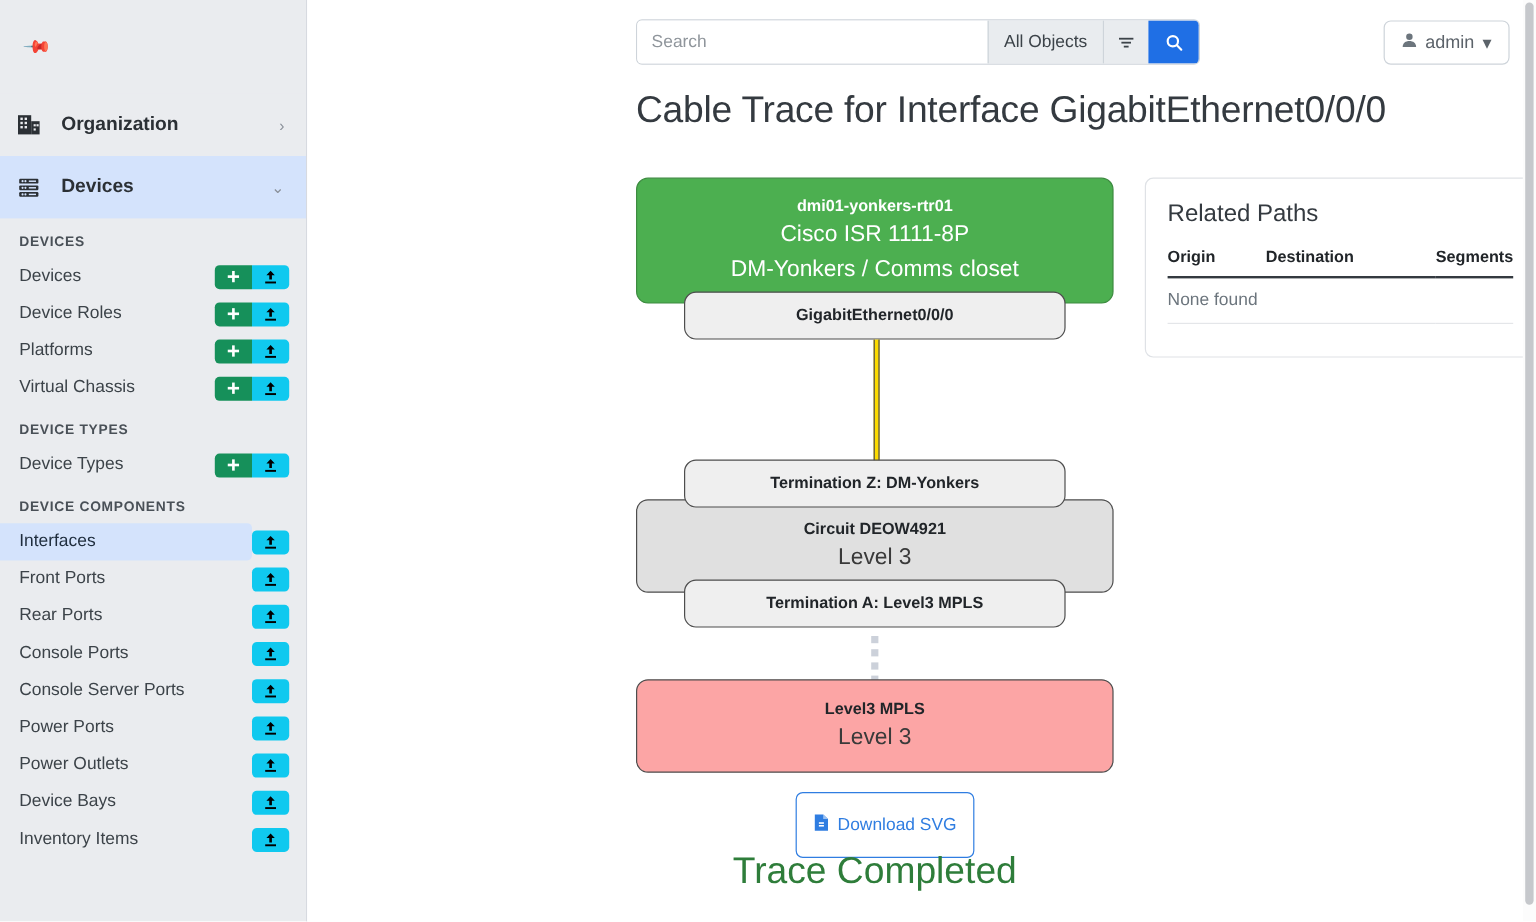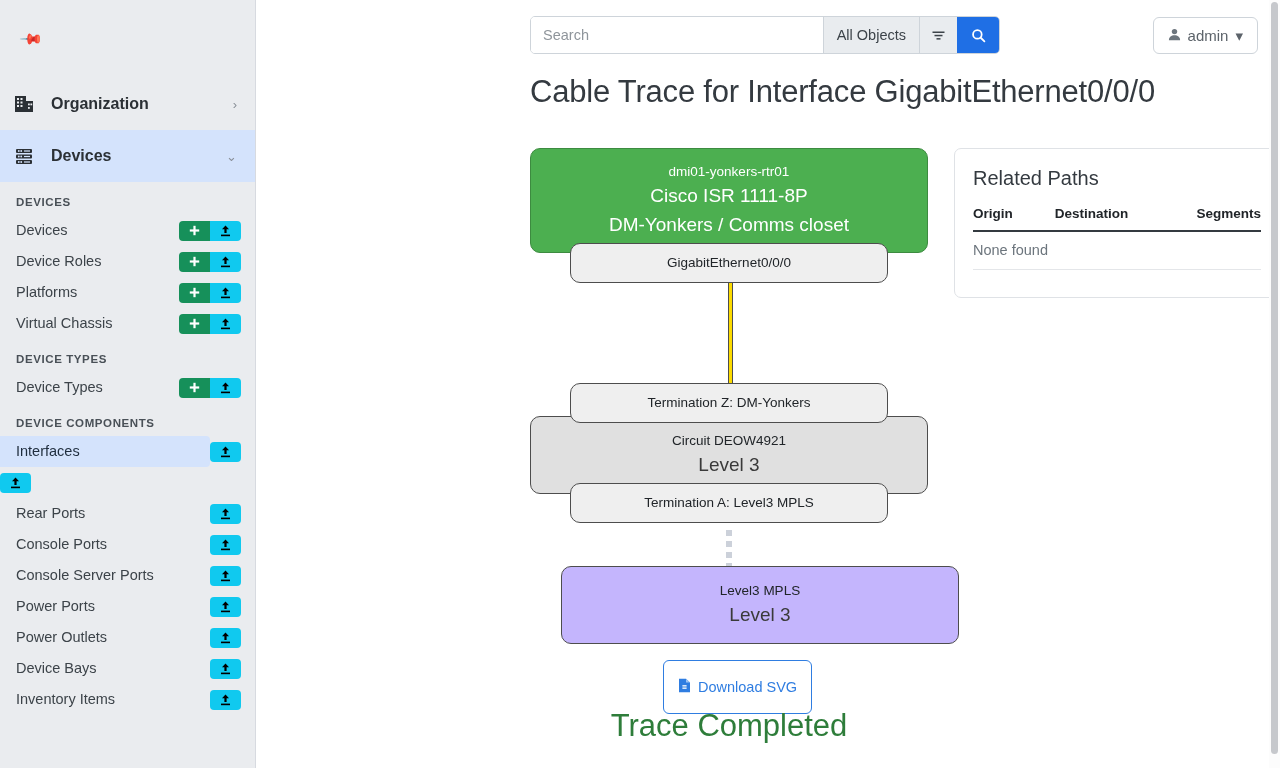--- a/index.html
+++ b/index.html
@@ -146,23 +146,23 @@
     display: flex; flex-direction: column;
     align-items: center; justify-content: center;
     text-align: center;
   }
   .node-device {
     background: #4caf50; border-color: #3d8b40;
     color: #fff;
   }
   .node-term { background: #efefef; }
   .node-circuit { background: #e0e0e0; }
-  .node-provider { background: #c4b5fd; margin-left: 31px; }
-
-  .n-title { font-size: 13.5px; font-weight: normal; line-height: 1.5; }
+  .node-provider { background: #fca5a5; }
+
+  .n-title { font-size: 13.5px; font-weight: bold; line-height: 1.5; }
   .n-sub { font-size: 19px; line-height: 1.5; color: #3a3a3a; }
   .node-device .n-sub { color: #ffffff; }
 
   .cable-line {
     position: absolute;
     width: 5px;
     background: #fcdb00;
     border-left: 1px solid #4d4d4d;
     border-right: 1px solid #4d4d4d;
   }
@@ -373,20 +373,21 @@
         <span class="mini-btn mini-imp solo">
           <svg width="11" height="12" viewBox="0 0 11 12" fill="#000">
               <path d="M5.5 0.6 L9 4.3 H6.6 V8 H4.4 V4.3 H2 Z"></path>
               <rect x="1" y="9.6" width="9" height="1.6"></rect>
             </svg>
         </span>
       </span>
     </div>
 
     <div class="nav-item">
+      <span class="n-label">Front Ports</span>
       <span class="btn-pair">
         <span class="mini-btn mini-imp solo">
           <svg width="11" height="12" viewBox="0 0 11 12" fill="#000">
               <path d="M5.5 0.6 L9 4.3 H6.6 V8 H4.4 V4.3 H2 Z"></path>
               <rect x="1" y="9.6" width="9" height="1.6"></rect>
             </svg>
         </span>
       </span>
     </div>
 

